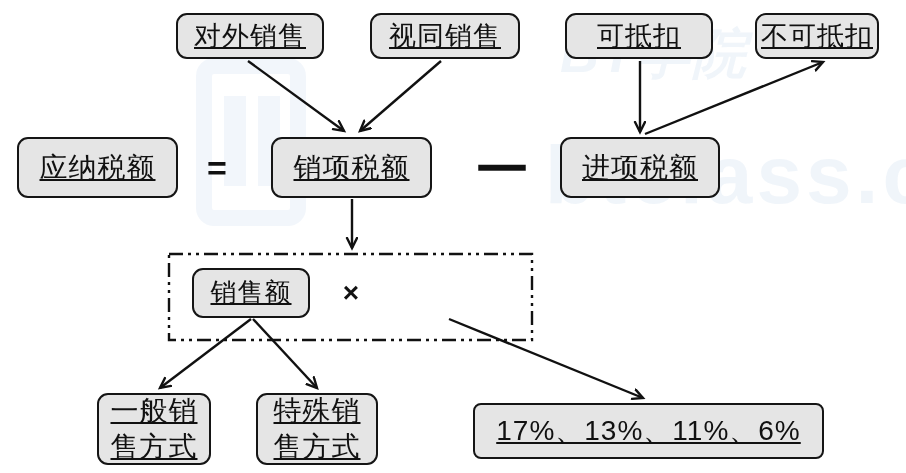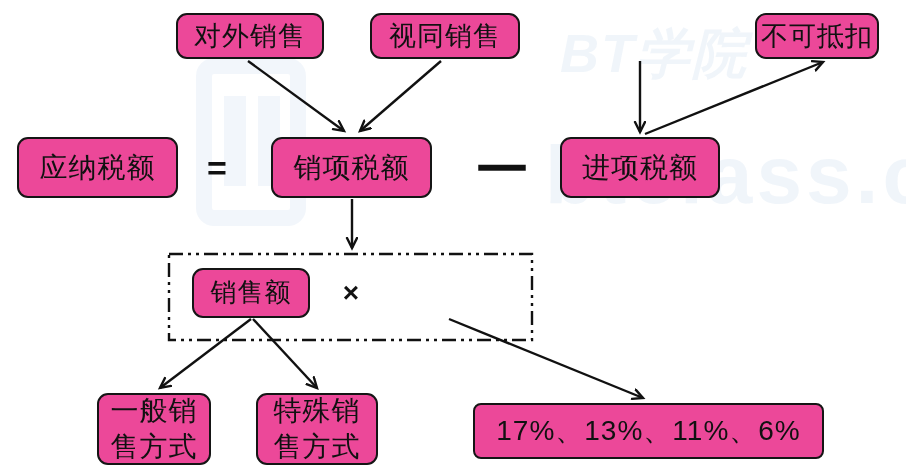--- a/index.html
+++ b/index.html
@@ -17,24 +17,24 @@
   }
   .wm-logo .bar{position:absolute;top:22px;width:22px;height:90px;background:rgba(90,145,205,0.08);}
   .wm-logo .bar.b1{left:12px;}
   .wm-logo .bar.b2{left:46px;}
   
   svg.edges{position:absolute;left:0;top:0;z-index:1;}
   svg.edges line{stroke:#111;stroke-width:2.4px;}
   .dashed-rect{fill:none;stroke:#111;stroke-width:2.4px;stroke-dasharray:14 5 3 5 3 5;}
   
   .node{
-    position:absolute;z-index:2;box-sizing:border-box;background:#ec4899;
+    position:absolute;z-index:2;box-sizing:border-box;background:#e5e5e5;
     border:2.5px solid #151515;border-radius:11px;
     display:flex;align-items:center;justify-content:center;text-align:center;
-    font-size:27px;line-height:1.2;letter-spacing:1px;
+    font-size:27px;line-height:1.2;letter-spacing:1px;text-decoration:underline;
   }
   .node .two-line span{display:block;font-size:28px;line-height:1.28;}
   .node.big{font-size:28px;}
   .node.small{font-size:26px;}
   .op{
     position:absolute;z-index:2;display:flex;align-items:center;justify-content:center;
     font-weight:900;color:#111;
   }
   .op-eq{left:196px;top:142px;width:42px;height:52px;font-size:34px;}
   .op-minus{left:474px;top:136px;width:56px;height:56px;font-size:46px;-webkit-text-stroke:1.5px #111;}
@@ -70,20 +70,23 @@
   </svg>
 
   <div class="node" style="left:176px;top:13px;width:148px;height:46px">
     <span>对外销售</span>
   </div>
 
   <div class="node" style="left:370px;top:13px;width:150px;height:46px">
     <span>视同销售</span>
   </div>
 
+  <div class="node" style="left:565px;top:13px;width:148px;height:46px">
+    <span>可抵扣</span>
+  </div>
 
   <div class="node" style="left:755px;top:13px;width:124px;height:46px">
     <span>不可抵扣</span>
   </div>
 
   <div class="node big" style="left:17px;top:137px;width:161px;height:61px">
     <span>应纳税额</span>
   </div>
 
   <div class="op op-eq">=</div>

